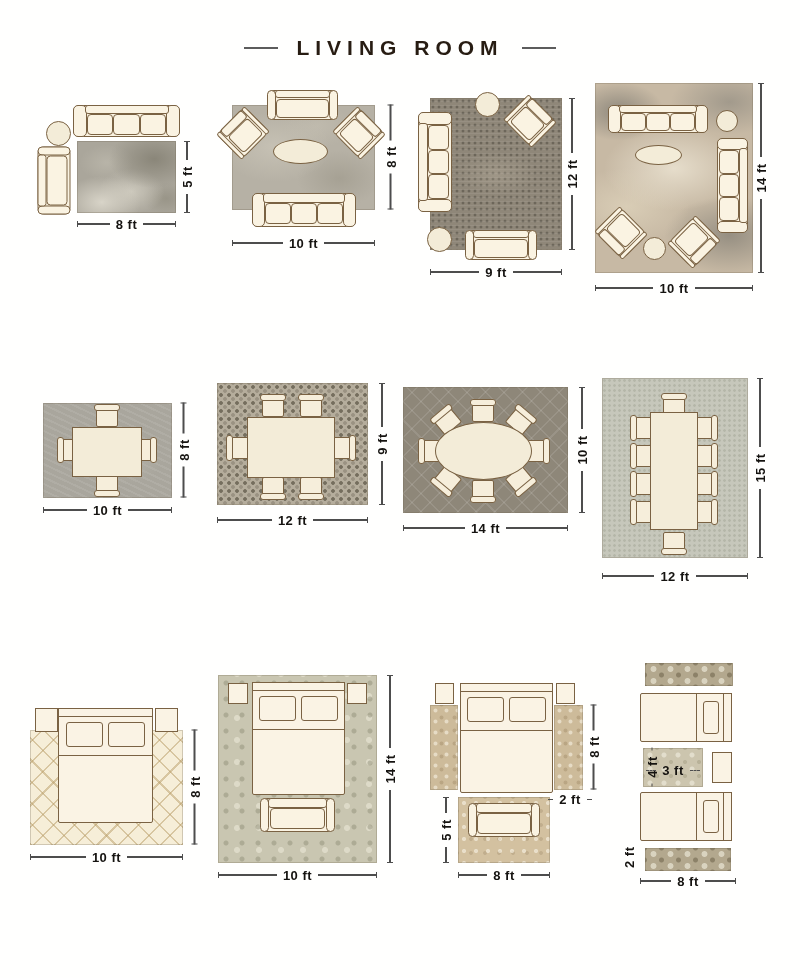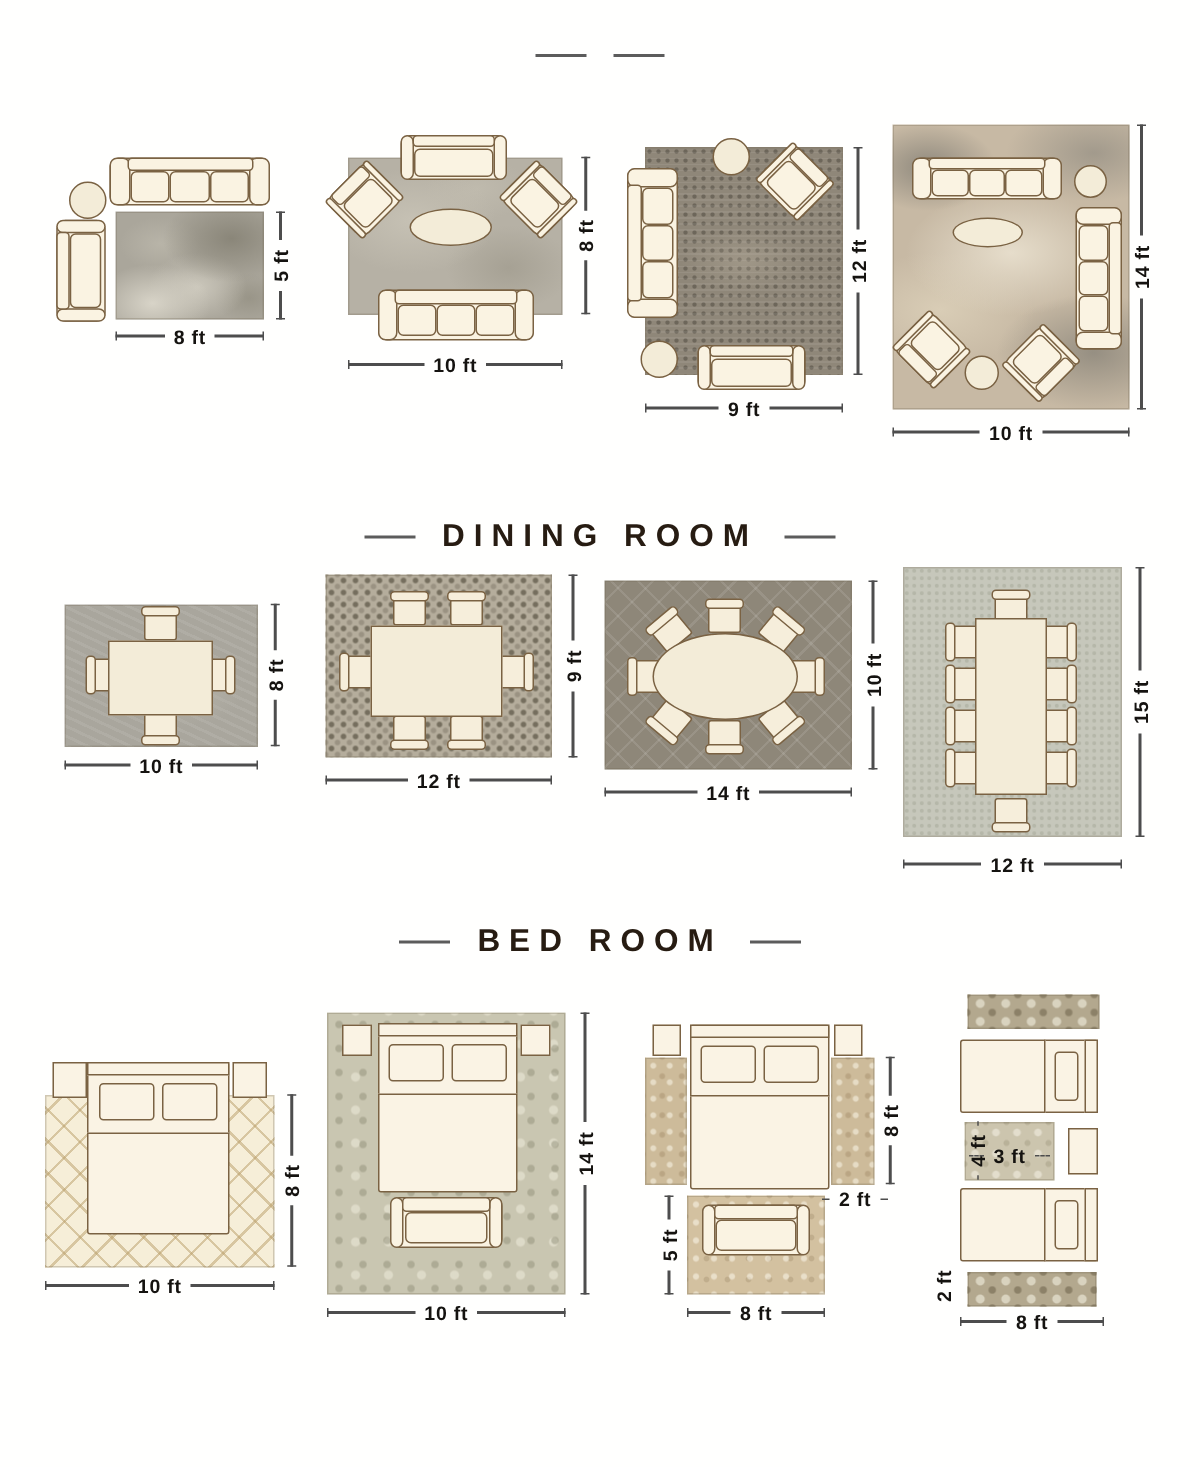--- a/index.html
+++ b/index.html
@@ -106,20 +106,21 @@
   .dim .ln.dash{background:none;height:0;border-top:1.2px dashed #4d4d4d}
   .dim-v{transform:rotate(-90deg)}
 </style>
 </head>
 <body>
 
 <div id="canvas">
 
   <div class="sec-title" style="top:36px">
     <i class="tln"></i>
+      <span>LIVING ROOM</span>
       <i class="tln"></i>
   </div>
 
   <div class="rug rug-l1" style="left:77px;top:141px;width:99px;height:72px"></div>
   <div class="sofa" style="left:73px;top:105px;width:107px;height:32px">
       <i class="arm l"></i>
       <i class="arm r"></i>
       <i class="back"></i>
       <i class="cush c1"></i>
       <i class="cush c2"></i>
@@ -252,25 +253,20 @@
       <i class="ln a"></i>
       <span>10 ft</span>
       <i class="ln b"></i>
     </div>
   <div class="dim dim-v" style="left:666px;top:169px;width:190px">
       <i class="ln a"></i>
       <span>14 ft</span>
       <i class="ln b"></i>
     </div>
 
-  <div class="sec-title" style="top:346px">
-    <i class="tln"></i>
-      <span>DINING ROOM</span>
-      <i class="tln"></i>
-  </div>
 
   <div class="rug rug-d1" style="left:43px;top:403px;width:129px;height:95px"></div>
   <div class="chair" style="left:96px;top:409px">
       <i class="cback"></i>
     </div>
   <div class="chair" style="left:96px;top:474px;transform:rotate(180deg)">
       <i class="cback"></i>
     </div>
   <div class="chair" style="left:60px;top:441px;transform:rotate(-90deg)">
       <i class="cback"></i>
@@ -394,25 +390,20 @@
       <i class="ln a"></i>
       <span>12 ft</span>
       <i class="ln b"></i>
     </div>
   <div class="dim dim-v" style="left:670px;top:459px;width:180px">
       <i class="ln a"></i>
       <span>15 ft</span>
       <i class="ln b"></i>
     </div>
 
-  <div class="sec-title" style="top:616px">
-    <i class="tln"></i>
-      <span>BED ROOM</span>
-      <i class="tln"></i>
-  </div>
 
   <div class="rug rug-b1" style="left:30px;top:730px;width:153px;height:115px"></div>
   <div class="nstand" style="left:35px;top:708px;width:23px;height:24px"></div>
   <div class="nstand" style="left:155px;top:708px;width:23px;height:24px"></div>
   <div class="bed" style="left:58px;top:708px;width:95px;height:115px">
       <i class="hb"></i>
       <i class="pl p1"></i>
       <i class="pl p2"></i>
       <i class="ml"></i>
     </div>

